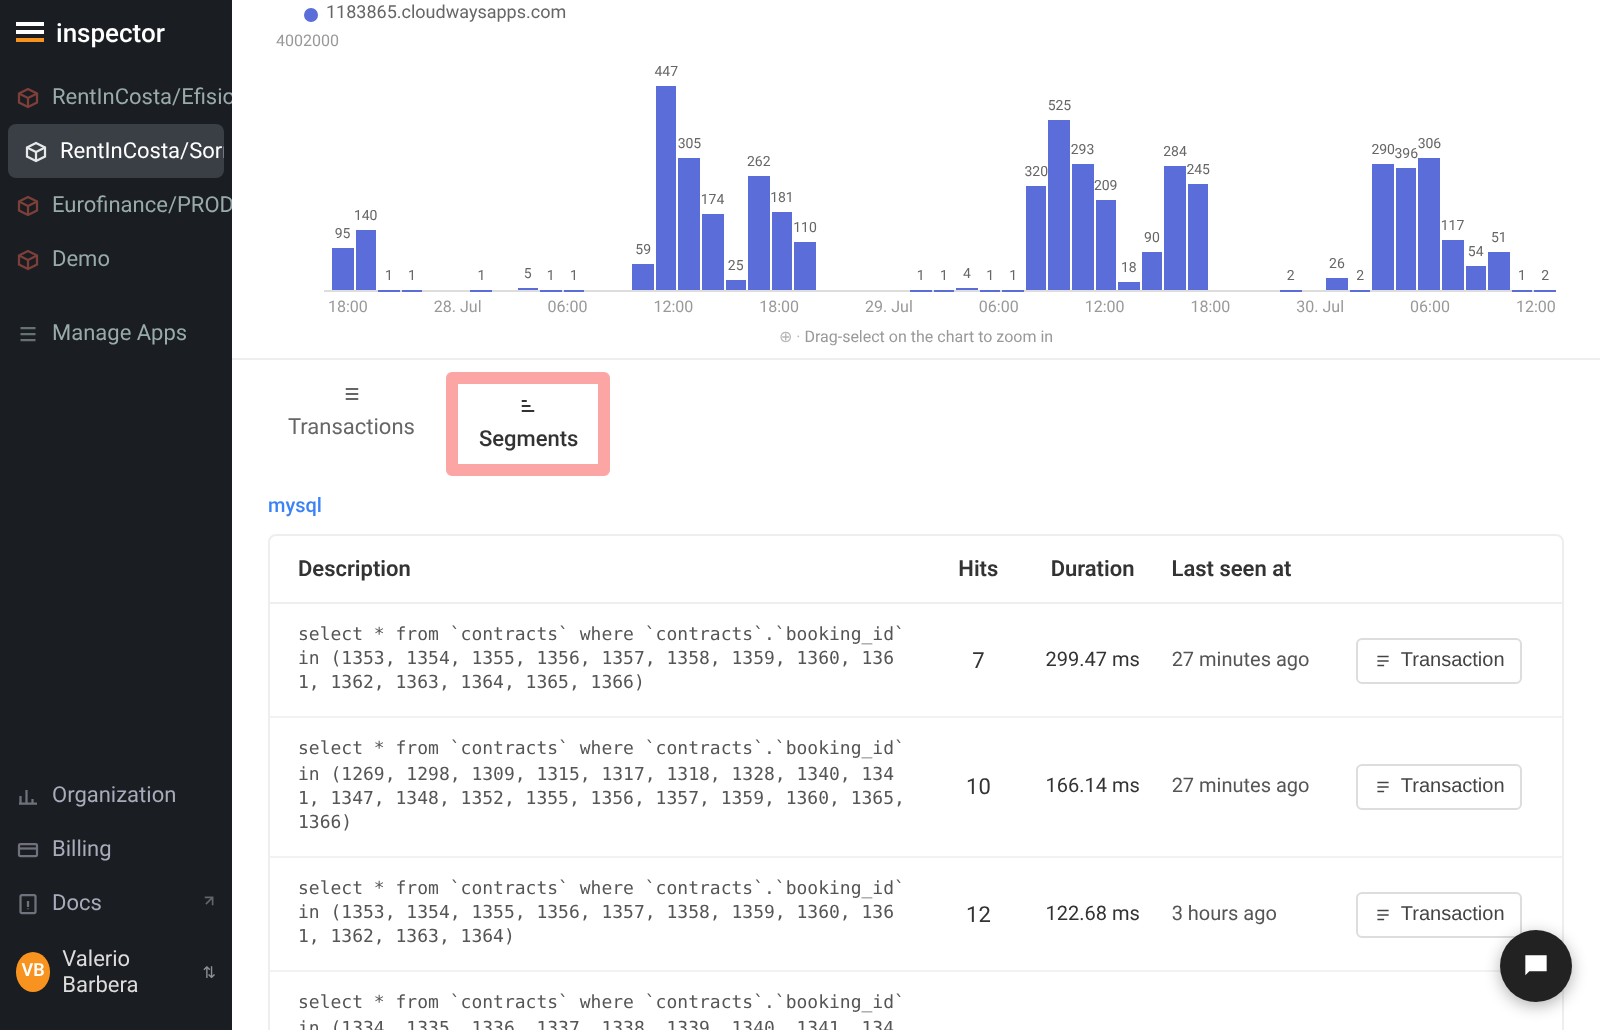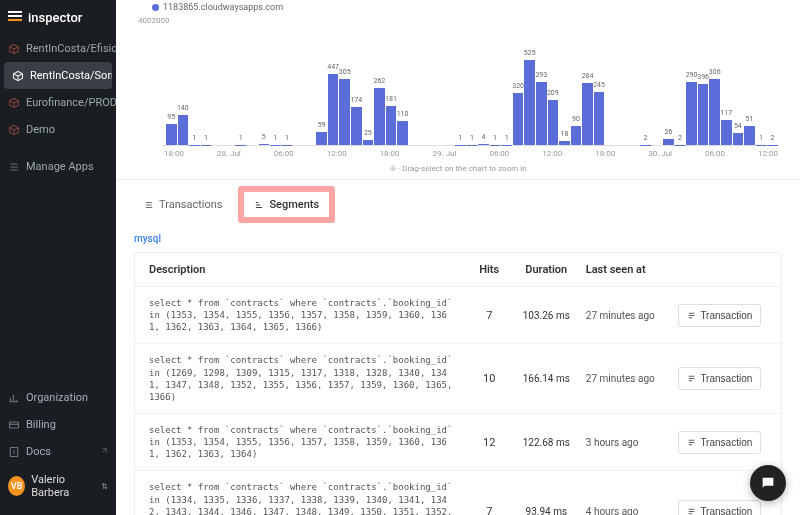--- a/index.html
+++ b/index.html
@@ -24,21 +24,21 @@
 .legend-dot { width:7px; height:7px; border-radius:50%; background:#5b6dd8; }
 .chart { position:relative; height:130px; margin-left:28px; margin-right:4px; border-bottom:1px solid #ddd; }
 .y-axis { position:absolute; left:-24px; top:0; height:100%; display:flex; flex-direction:row; justify-content:space-between; font-size:8px; color:#999; text-align:right; width:20px; }
 .bars { position:absolute; left:4px; right:0; bottom:0; height:130px; display:flex; align-items:flex-end; gap:1px; }
 .bar { flex:1; background:#5b6dd8; position:relative; min-width:2px; }
 .bar.z { background:transparent; }
 .bar .lbl { position:absolute; top:-11px; left:50%; transform:translateX(-50%); font-size:7px; color:#666; white-space:nowrap; }
 .x-axis { display:flex; justify-content:space-between; font-size:8px; color:#999; margin-left:30px; margin-right:4px; margin-top:3px; }
 .chart-hint { text-align:center; font-size:8px; color:#999; margin-top:6px; }
 .tabs { display:flex; gap:6px; padding:6px 18px; border-top:1px solid #eee; }
-.tab { display:flex; align-items:center; gap:5px; padding:6px 10px; font-size:11px; color:#666; cursor:pointer; border-radius:3px; }
+.tab { display:flex; align-items:center; gap:5px; padding:6px 10px; font-size:11px; color:#666; cursor:pointer; border-radius:3px;flex-direction:column; }
 .tab.active { background:#fff; color:#333; border:6px solid #fca5a5; font-weight:500; }
 .tab .icon { width:10px; height:10px; }
 .section-title { font-size:10px; font-weight:500; padding:4px 18px 8px 18px; color:#3b82f6; }
 .table { width:calc(100% - 36px); margin:0 18px; border:1px solid #eee; border-radius:4px; }
 .thead { display:flex; padding:10px 14px; font-size:11px; font-weight:600; color:#333; border-bottom:1px solid #eee; }
 .col-desc { flex:1 1 52%; }
 .col-hits { width:48px; text-align:center; }
 .col-dur { width:68px; text-align:center; }
 .col-seen { width:100px; text-align:left; padding-left:6px; }
 .col-act { width:90px; }
@@ -169,21 +169,21 @@
             <span class="lbl">1</span>
           </div>
           <div class="bar" style="height: 0.216667px;">
             <span class="lbl">1</span>
           </div>
           <div class="bar z" style="height: 0px;"></div>
           <div class="bar z" style="height: 0px;"></div>
           <div class="bar" style="height: 12.7833px;">
             <span class="lbl">59</span>
           </div>
-          <div class="bar" style="height: 71px;">
+          <div class="bar" style="height: 102px;">
             <span class="lbl">447</span>
           </div>
           <div class="bar" style="height: 66.0833px;">
             <span class="lbl">305</span>
           </div>
           <div class="bar" style="height: 37.7px;">
             <span class="lbl">174</span>
           </div>
           <div class="bar" style="height: 5.41667px;">
             <span class="lbl">25</span>
@@ -318,21 +318,21 @@
       <div class="col-desc">Description</div>
       <div class="col-hits">Hits</div>
       <div class="col-dur">Duration</div>
       <div class="col-seen">Last seen at</div>
       <div class="col-act"></div>
     </div>
     <div id="tbody">
         <div class="trow">
           <div class="col-desc">select * from `contracts` where `contracts`.`booking_id` in (1353, 1354, 1355, 1356, 1357, 1358, 1359, 1360, 1361, 1362, 1363, 1364, 1365, 1366)</div>
           <div class="col-hits">7</div>
-          <div class="col-dur">103.26 ms</div>
+          <div class="col-dur">299.47 ms</div>
           <div class="col-seen">27 minutes ago</div>
           <div class="col-act">
             <button class="btn-tx">
               <svg class="icon" viewBox="0 0 16 16" fill="none" stroke="currentColor" stroke-width="1.5">
                 <path d="M3 4h10M3 8h10M3 12h6"></path>
               </svg>
               <span>Transaction</span>
             </button>
           </div>
         </div>

